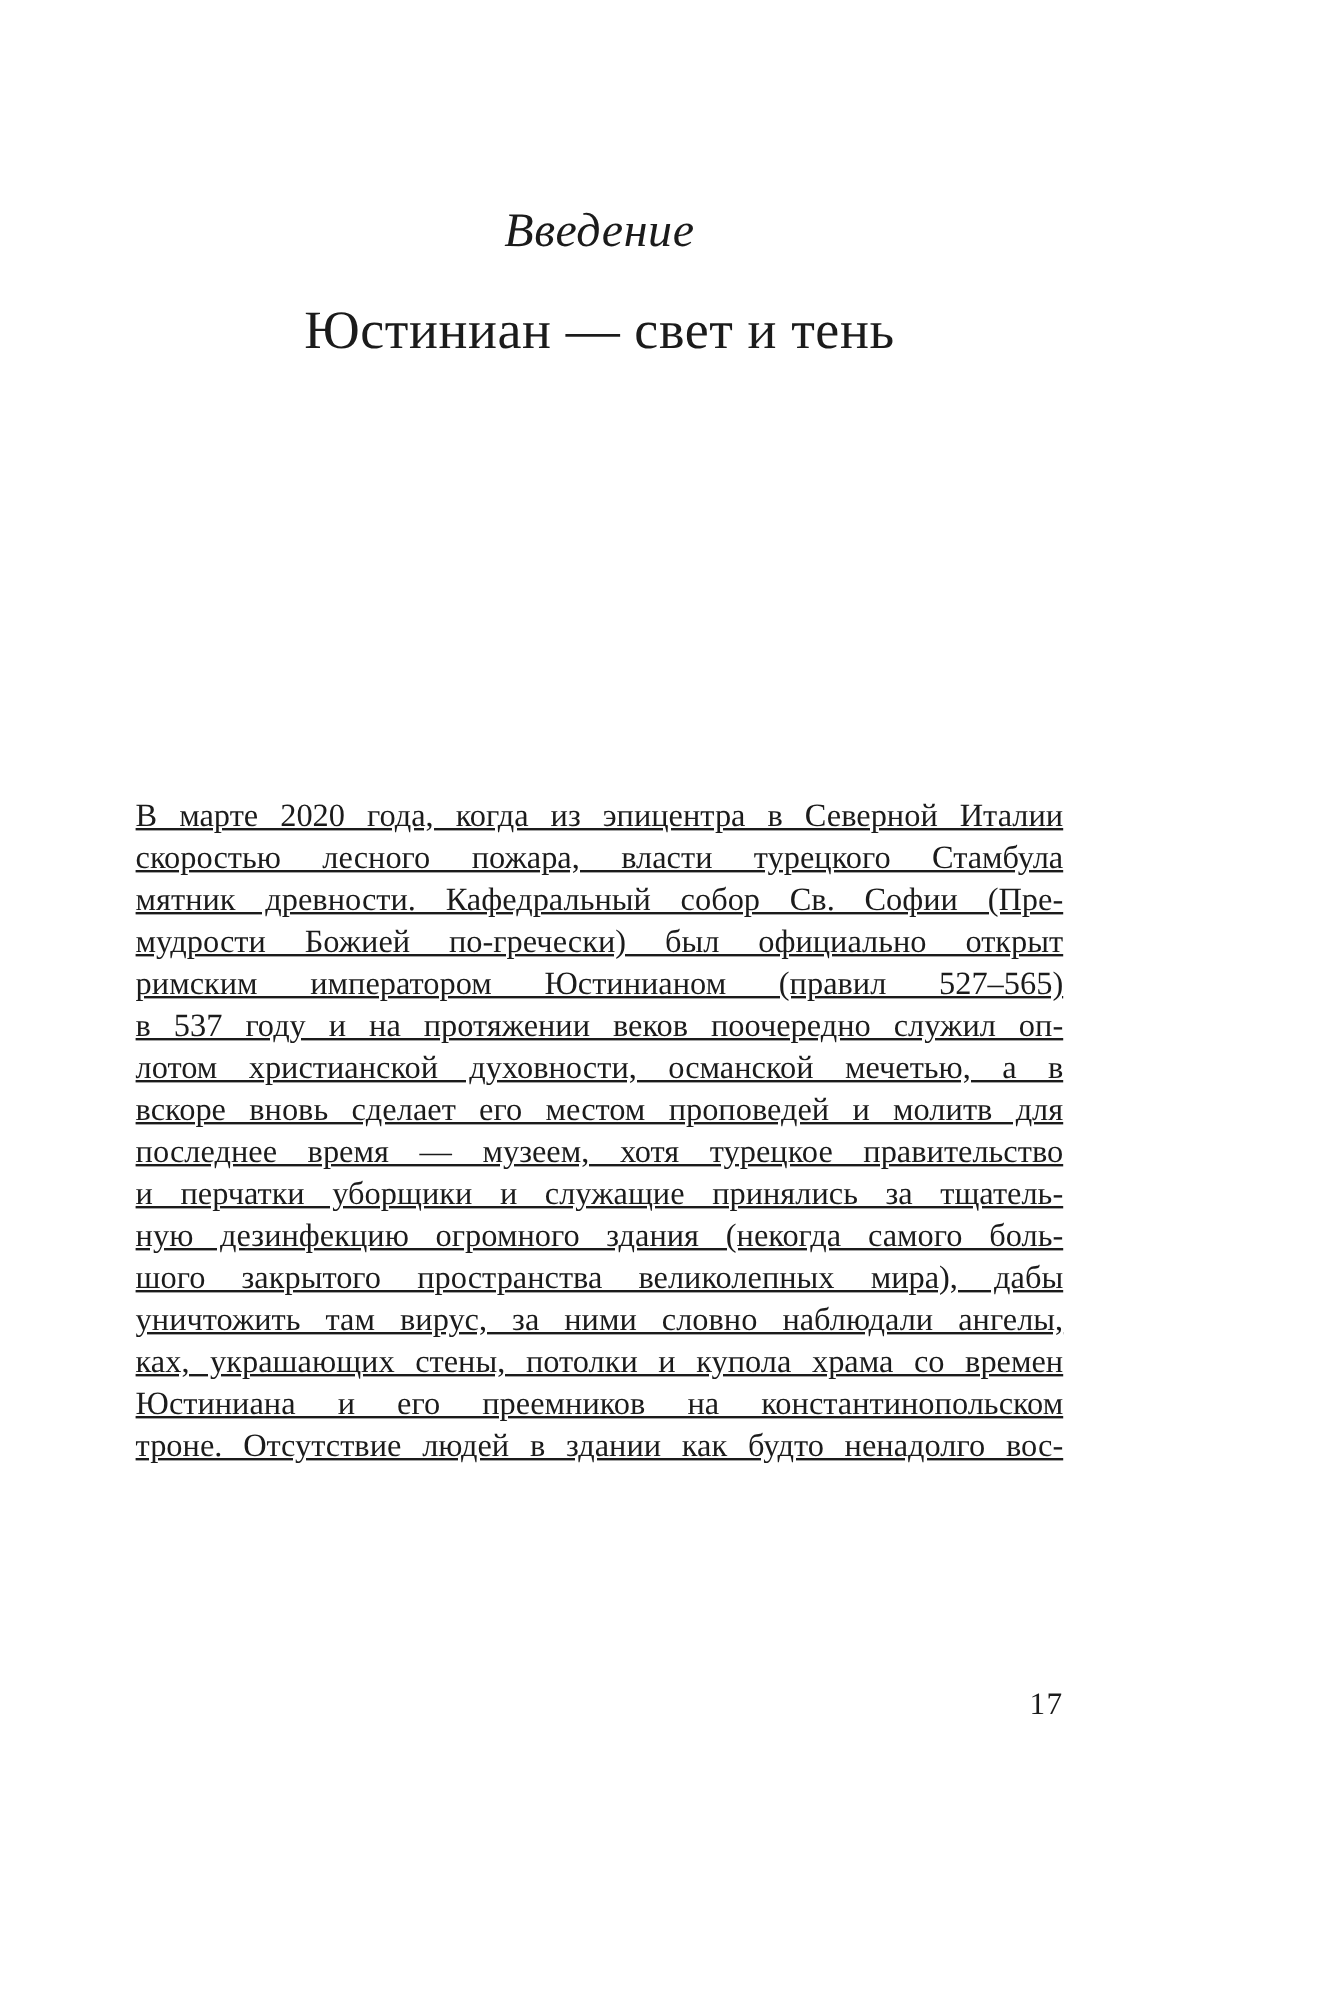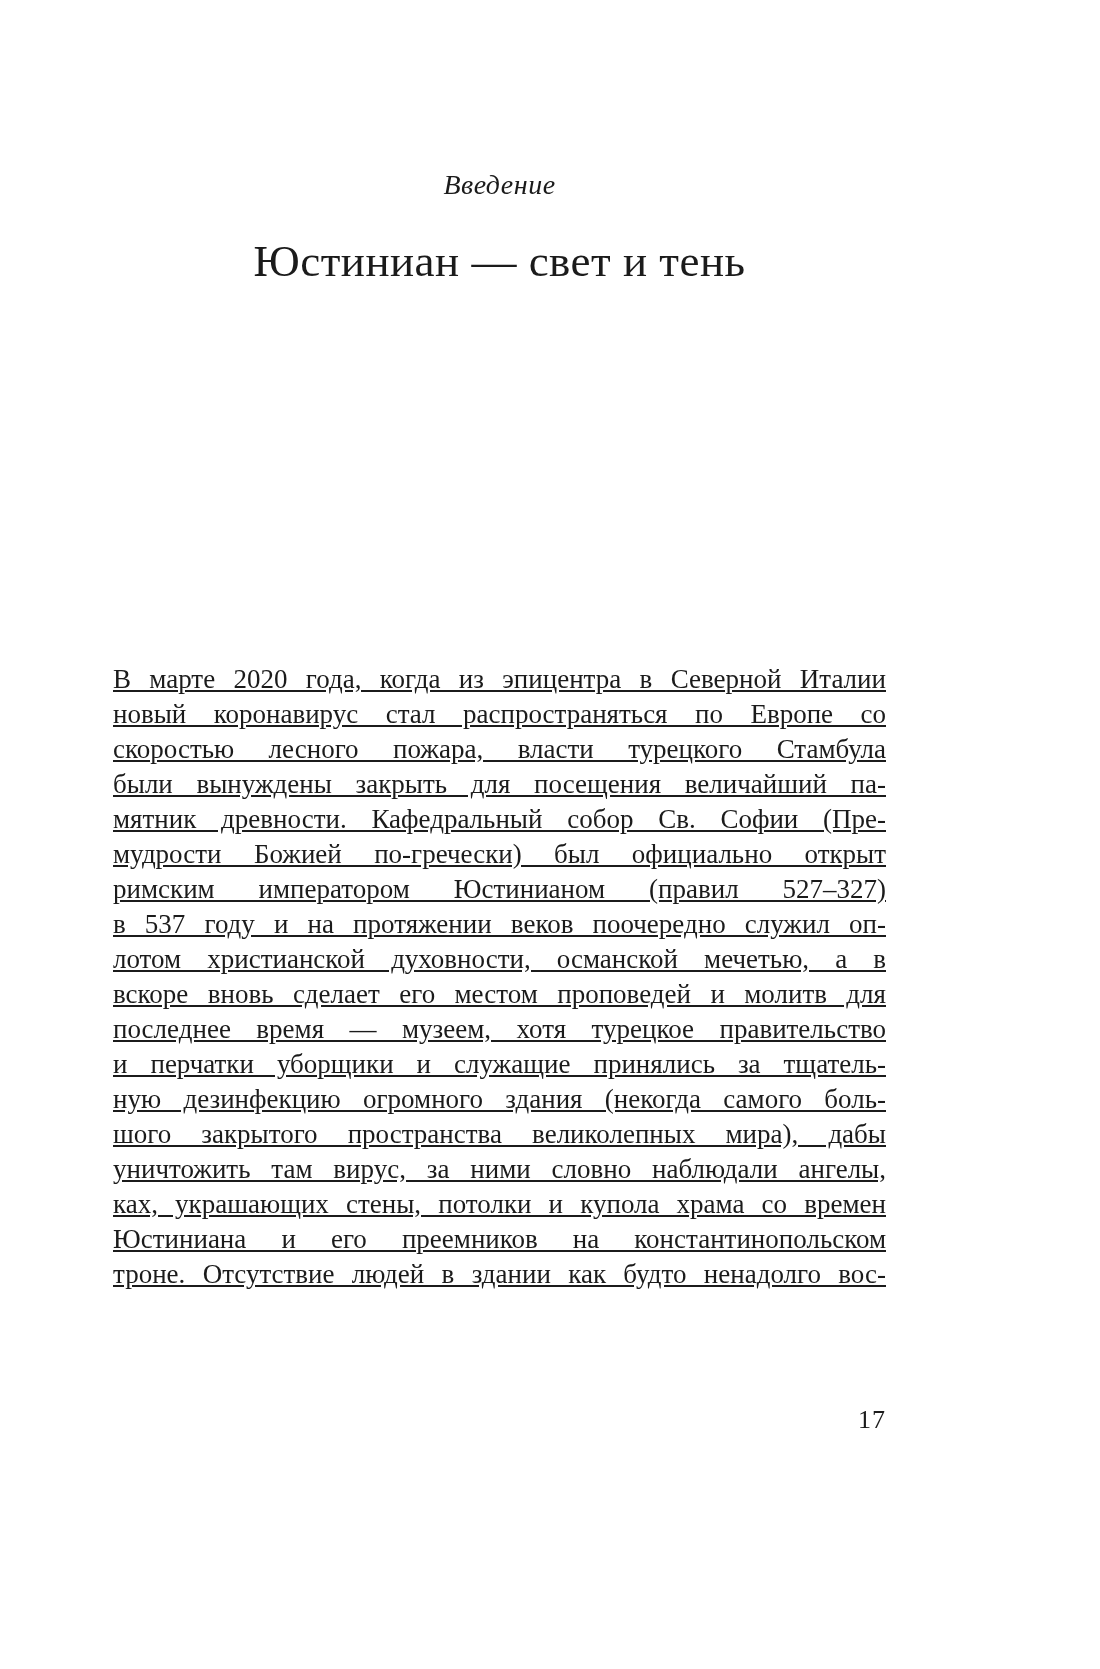--- a/index.html
+++ b/index.html
@@ -18,21 +18,21 @@
   }
   .heading-block {
     position: absolute;
     left: 113px;
     width: 773px;
     top: 168px;
     text-align: center;
   }
   .chapter-heading {
     font-style: italic;
-    font-size: 28px;
+    font-size: 40px;
     line-height: 1.2;
     letter-spacing: 0.5px;
   }
   .chapter-title {
     font-size: 45px;
     line-height: 1.2;
     margin-top: 32px;
     letter-spacing: 0.5px;
   }
   .body-block {
@@ -67,26 +67,24 @@
 
 <div class="page">
 
   <div class="heading-block">
     <div class="chapter-heading">Введение</div>
     <div class="chapter-title">Юстиниан — свет и тень</div>
   </div>
 
   <div class="body-block">
       <div class="body-line">В марте 2020 года, когда из эпицентра в Северной Италии</div>
-      <div class="body-line">новый коронавирус стал распространяться по Европе со</div>
       <div class="body-line">скоростью лесного пожара, власти турецкого Стамбула</div>
-      <div class="body-line">были вынуждены закрыть для посещения величайший па-</div>
       <div class="body-line">мятник древности. Кафедральный собор Св. Софии (Пре-</div>
       <div class="body-line">мудрости Божией по-гречески) был официально открыт</div>
-      <div class="body-line">римским императором Юстинианом (правил 527–327)</div>
+      <div class="body-line">римским императором Юстинианом (правил 527–565)</div>
       <div class="body-line">в 537 году и на протяжении веков поочередно служил оп-</div>
       <div class="body-line">лотом христианской духовности, османской мечетью, а в</div>
       <div class="body-line">вскоре вновь сделает его местом проповедей и молитв для</div>
       <div class="body-line">последнее время — музеем, хотя турецкое правительство</div>
       <div class="body-line">и перчатки уборщики и служащие принялись за тщатель-</div>
       <div class="body-line">ную дезинфекцию огромного здания (некогда самого боль-</div>
       <div class="body-line">шого закрытого пространства великолепных мира), дабы</div>
       <div class="body-line">уничтожить там вирус, за ними словно наблюдали ангелы,</div>
       <div class="body-line">ках, украшающих стены, потолки и купола храма со времен</div>
       <div class="body-line">Юстиниана и его преемников на константинопольском</div>

